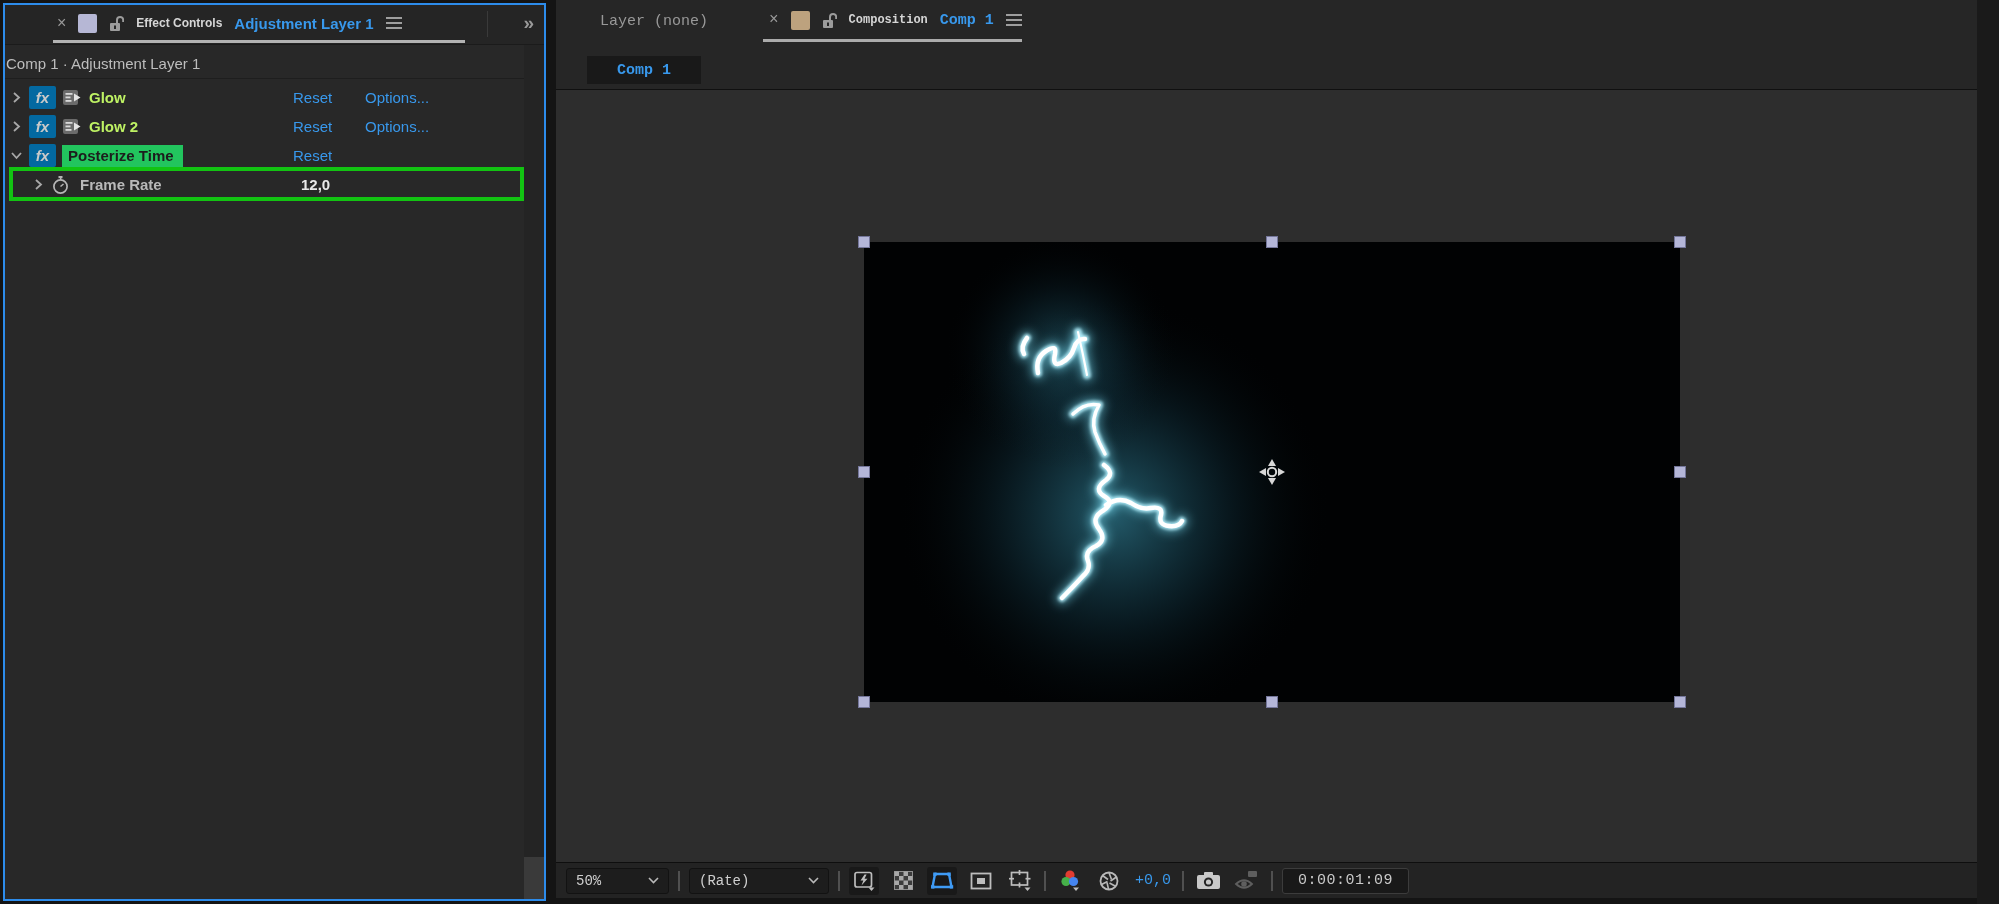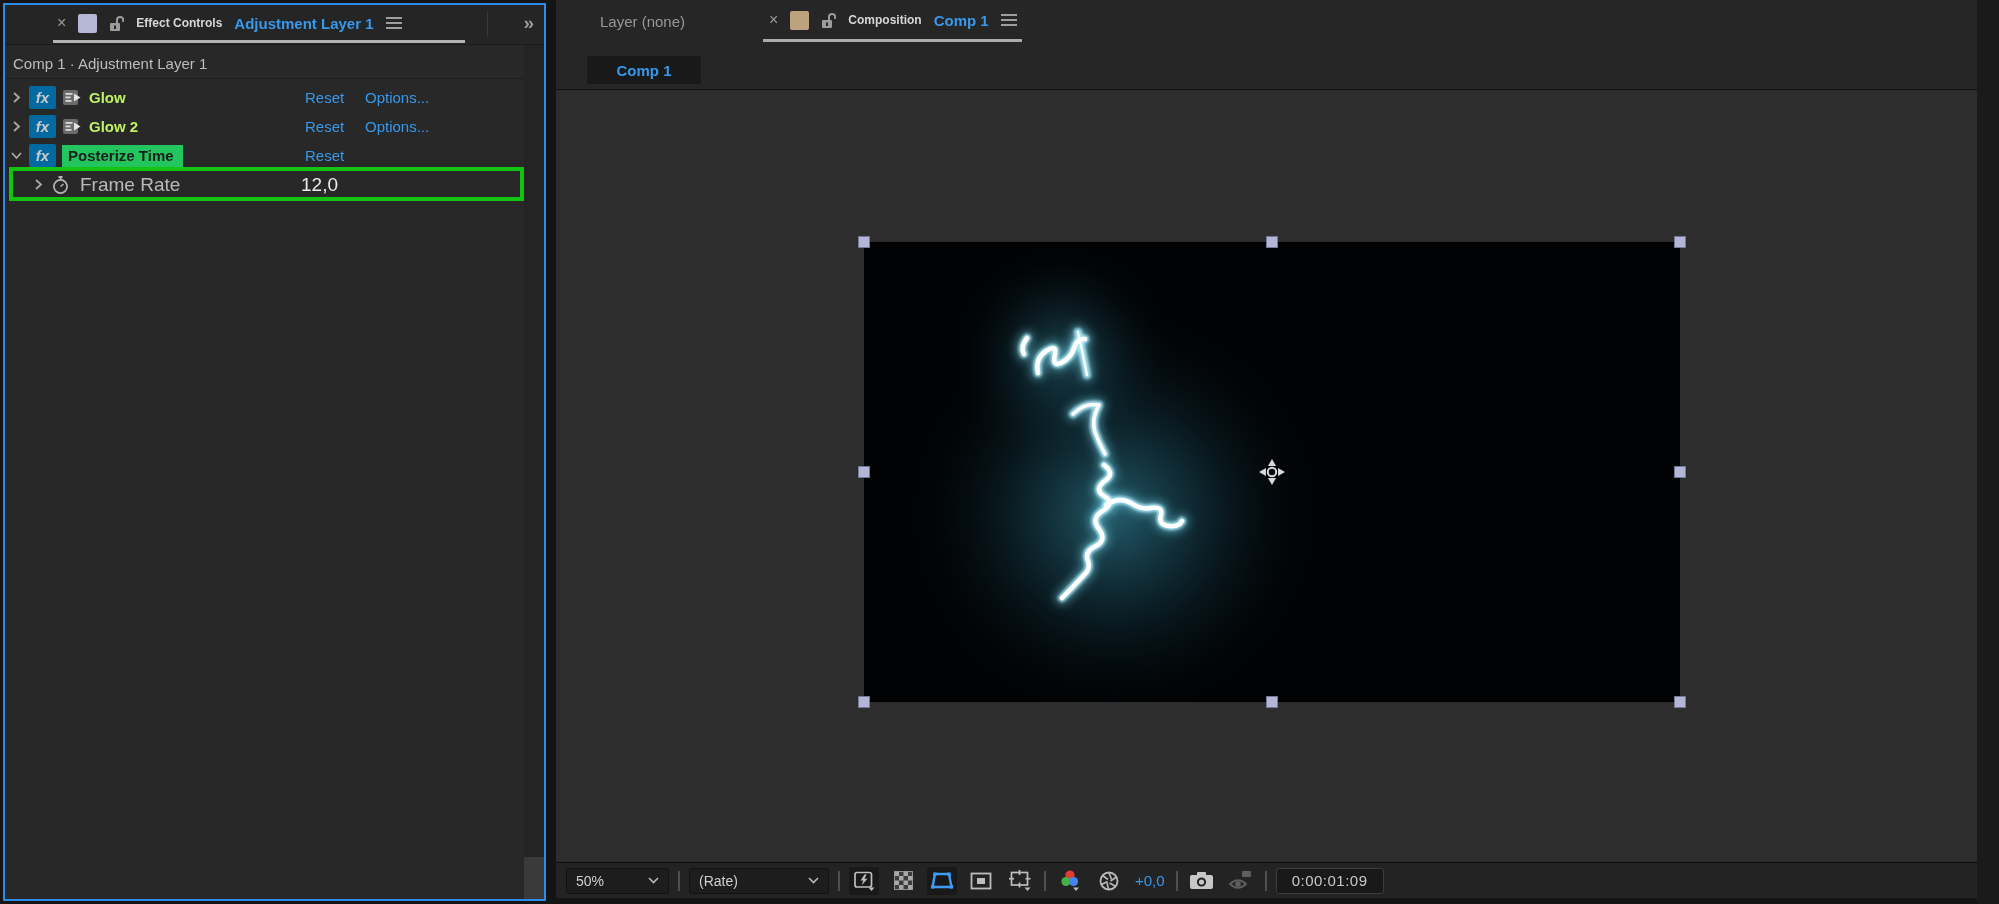--- a/index.html
+++ b/index.html
@@ -28,53 +28,53 @@
   .swatch-tan { background:#bda27e; }
   .tab-title { font-size:12px; font-weight:600; color:#d6d6d6; white-space:nowrap; }
   .tab-target { font-size:15px; font-weight:600; color:#3898ec; white-space:nowrap; }
   .menu-icon { display:flex; flex-direction:column; gap:3px; }
   .menu-icon i { display:block; width:16px; height:2px; background:#9e9e9e; }
   #ec-overflow { position:absolute; right:14px; top:9px; color:#9a9a9a; font-size:19px;
                  font-weight:700; letter-spacing:-2px; }
   #ec-tabbar-sep { position:absolute; right:58px; top:8px; width:1px; height:26px; background:#3a3a3a; }
 
   #ec-breadcrumb { position:absolute; left:0; top:46px; width:100%; height:30px;
-                   line-height:30px; padding-left:10px; font-size:15px; color:#bdbdbd;
+                   line-height:30px; padding-left:3px; font-size:15px; color:#bdbdbd;
                    border-bottom:1px solid #1e1e1e; background:#282828; }
 
   .fx-row { position:absolute; left:0; width:523px; height:29px; display:flex;
             align-items:center; font-size:15px; }
   .twirl { width:26px; display:flex; justify-content:center; }
   .fx-badge { width:27px; height:23px; background:#0369a1; border-radius:2px;
               display:flex; align-items:center; justify-content:center;
               font-style:italic; font-weight:700; font-size:15px; color:#c9c9c9;
               margin-right:6px; }
   .effect-icon { margin-right:7px; }
   .effect-name { color:#bef264; font-weight:600; }
   .effect-name-selected { background:#22c55e; color:#1d1d1d; font-weight:700;
                           padding:2px 9px 3px 6px; }
   .row-link { position:absolute; color:#3898ec; font-size:15px; }
-  .link-reset { left:302px; }
+  .link-reset { left:290px; }
   .link-options { left:362px; }
 
   #frame-rate-highlight { position:absolute; left:6px; top:164px; width:515px; height:34px;
                           border:4px solid #12c312; z-index:5; }
   #frame-rate-row { position:absolute; left:0; top:167px; width:515px; height:29px;
-                    display:flex; align-items:center; font-size:19px; }
+                    display:flex; align-items:center; font-size:15px;font-weight:bold; }
   .prop-label { color:#b9b9b9; margin-left:2px; }
   .prop-value { position:absolute; left:298px; color:#e9e9e9; }
 
   #ec-scrolltrack { position:absolute; right:2px; top:42px; bottom:2px; width:20px;
                     background:#242424; }
   #ec-scrollgrip { position:absolute; right:0; bottom:0; width:20px; height:42px;
                    background:#3a3a3a; }
 
   
   #viewer-panel { position:absolute; left:556px; top:0; width:1421px; height:898px;
-                  background:#2d2d2d; }
+                  background:#2d2d2d;font-family:Liberation Mono, monospace; }
   #viewer-tabbar { position:absolute; left:0; top:0; width:100%; height:90px;
                    background:#262626; border-bottom:1px solid #101010; }
   #layer-tab { position:absolute; left:44px; top:13px; font-size:15px; color:#989898; }
   #comp-tab { position:absolute; left:207px; top:0; height:40px; display:flex;
               align-items:center; gap:12px; padding:0 6px; }
   #comp-tab-underline { position:absolute; left:207px; top:39px; width:259px; height:3px;
                         background:#ababab; }
   #comp-viewer-tab { position:absolute; left:31px; top:56px; width:114px; height:28px;
                      background:#191919; color:#3898ec; font-size:15px; font-weight:600;
                      display:flex; align-items:center; justify-content:center; }

